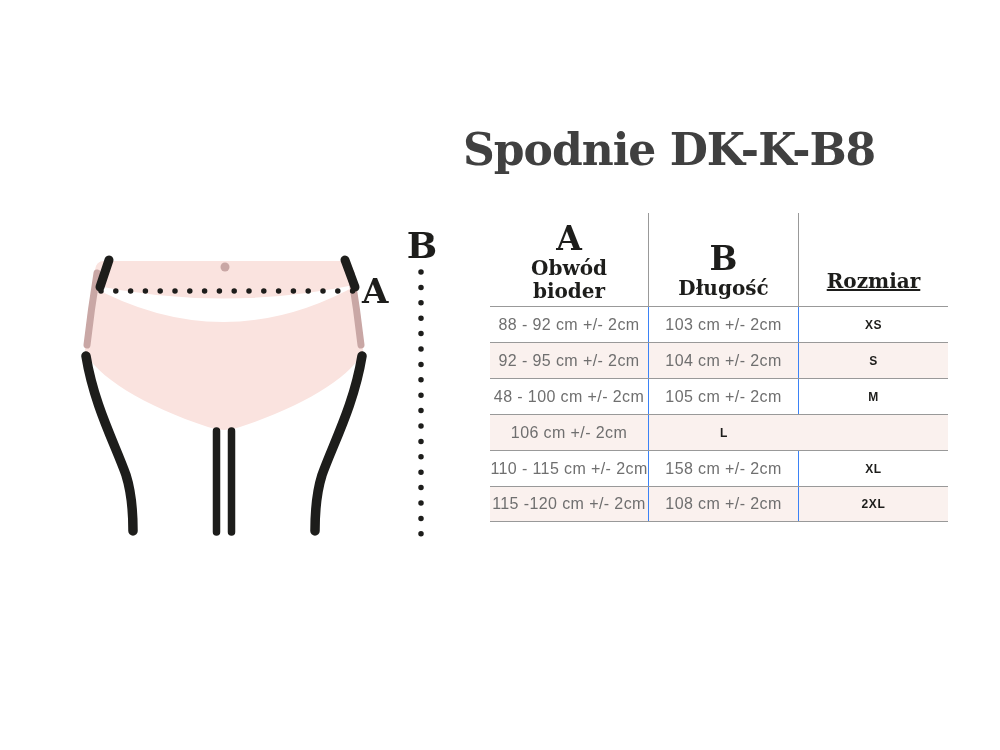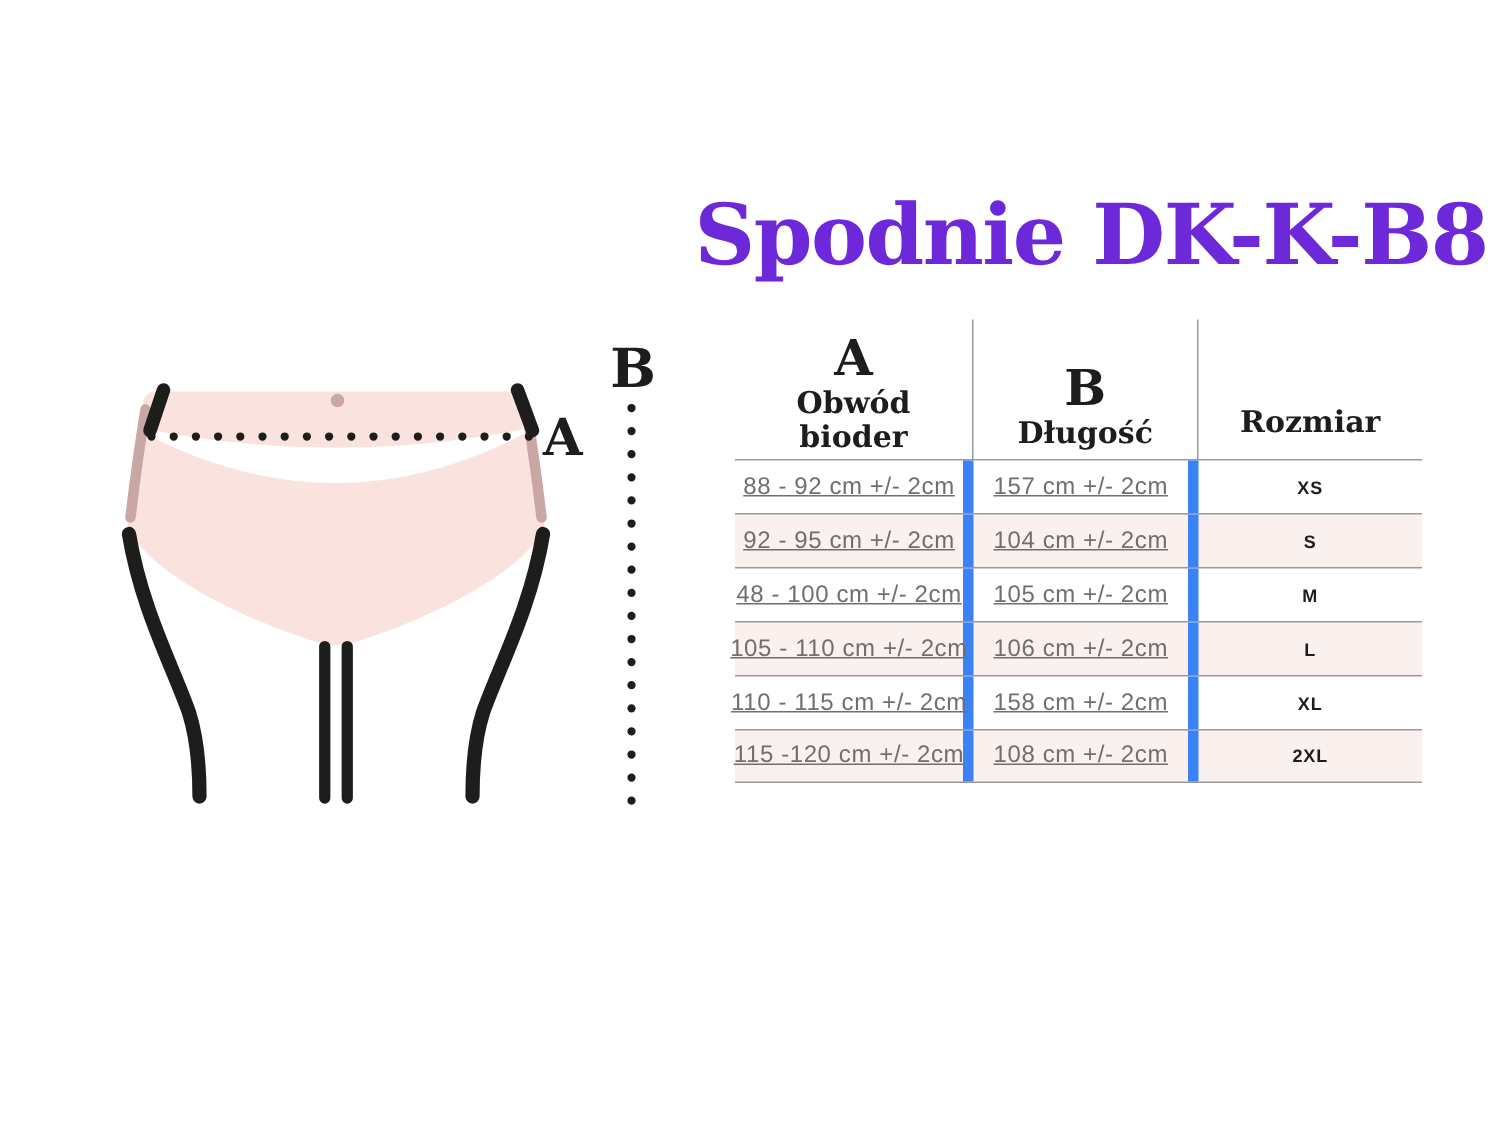--- a/index.html
+++ b/index.html
@@ -3,22 +3,22 @@
 <meta charset="utf-8">
 <style>
   html,body{margin:0;padding:0;background:#ffffff;}
   #canvas{
     position:relative;width:1000px;height:750px;background:#ffffff;
     font-family:"Liberation Sans",sans-serif;overflow:hidden;
   }
   
   .title{
     position:absolute;left:463px;top:124px;width:500px;text-align:left;
-    font-family:"DejaVu Serif",serif;font-weight:700;font-size:56px;
-    color:#6d28d9;letter-spacing:-1px;white-space:nowrap;
+    font-family:"DejaVu Serif",serif;font-weight:700;font-size:44px;
+    color:#404040;letter-spacing:-1px;white-space:nowrap;
   }
   
   .diagram-svg{position:absolute;left:0;top:0;}
   svg text{
     font-family:"DejaVu Serif",serif;font-weight:700;fill:#1d1d1b;
   }
   
   .size-table{
     position:absolute;left:490px;top:213px;width:458px;
     color:#6f6f6f;
@@ -30,33 +30,33 @@
   .hcell{
     display:flex;flex-direction:column;justify-content:flex-end;align-items:center;
     font-family:"DejaVu Serif",serif;font-weight:700;color:#1d1d1b;
     box-sizing:border-box;text-align:center;
   }
   .hcell.bordered{border-right:1px solid #999999;}
   .hletter{font-size:33px;line-height:1.05;}
   .hname{font-size:20px;line-height:1.15;padding-bottom:3px;}
   .hname.narrow{width:100px;}
   .hname.pad{padding-bottom:6px;text-align:right;}
-  .hname.pad-lg{padding-bottom:13px;}
+  .hname.pad-lg{padding-bottom:13px;text-decoration:underline;}
   .trow{
     display:grid;grid-template-columns:159px 150px 149px;height:36px;
     border-top:1px solid #999999;box-sizing:border-box;
   }
   .trow.last{border-bottom:1px solid #999999;text-align:center;}
   .trow.alt{background:#faf1ee;}
   .tcell{
     display:flex;align-items:center;justify-content:center;
     font-size:16px;letter-spacing:0.4px;box-sizing:border-box;
     white-space:nowrap;
   }
-  .tcell.bordered{border-right:7px solid #3b82f6;text-decoration:underline;}
+  .tcell.bordered{border-right:1px solid #3b82f6;}
   .tcell.size{font-weight:700;color:#1d1d1b;font-size:12px;letter-spacing:0.6px;}
 </style>
 </head>
 <body>
 
 <div id="canvas">
 
   <svg class="diagram-svg" width="1000" height="750" viewBox="0 0 1000 750">
 
     <path d="M 104,261 L 344,261 Q 352,261 353,270 L 358,300 Q 363,330 363,350
@@ -100,38 +100,37 @@
         <span class="hletter">B</span>
         <span class="hname pad">Długość</span>
       </div>
       <div class="hcell">
         <span class="hname pad-lg">Rozmiar</span>
       </div>
     </div>
 
     <div class="trow">
       <div class="tcell bordered">88 - 92 cm +/- 2cm</div>
-      <div class="tcell bordered">157 cm +/- 2cm</div>
+      <div class="tcell bordered">103 cm +/- 2cm</div>
       <div class="tcell size">XS</div>
     </div>
 
     <div class="trow alt">
       <div class="tcell bordered">92 - 95 cm +/- 2cm</div>
       <div class="tcell bordered">104 cm +/- 2cm</div>
       <div class="tcell size">S</div>
     </div>
 
     <div class="trow">
       <div class="tcell bordered">48 - 100 cm +/- 2cm</div>
       <div class="tcell bordered">105 cm +/- 2cm</div>
       <div class="tcell size">M</div>
     </div>
 
     <div class="trow alt">
-      <div class="tcell bordered">105 - 110 cm +/- 2cm</div>
       <div class="tcell bordered">106 cm +/- 2cm</div>
       <div class="tcell size">L</div>
     </div>
 
     <div class="trow">
       <div class="tcell bordered">110 - 115 cm +/- 2cm</div>
       <div class="tcell bordered">158 cm +/- 2cm</div>
       <div class="tcell size">XL</div>
     </div>
 

